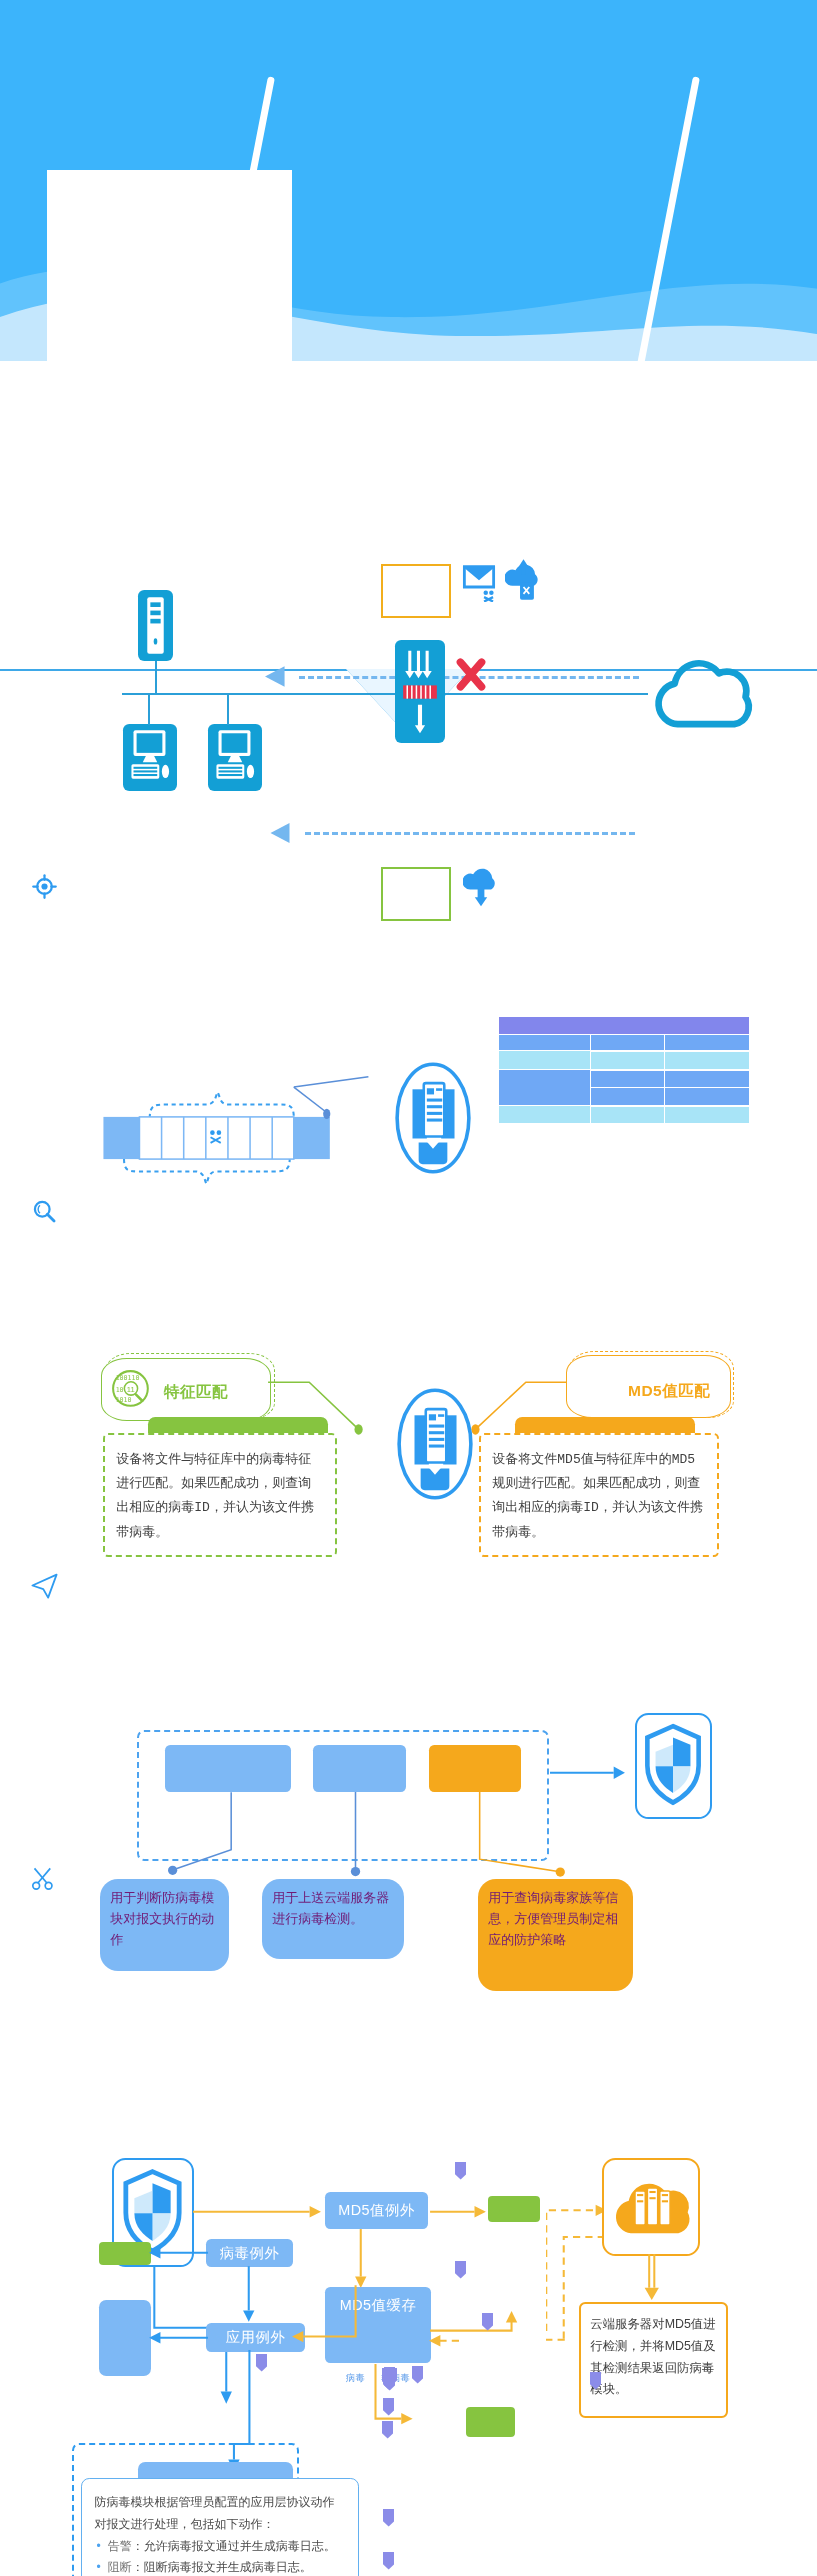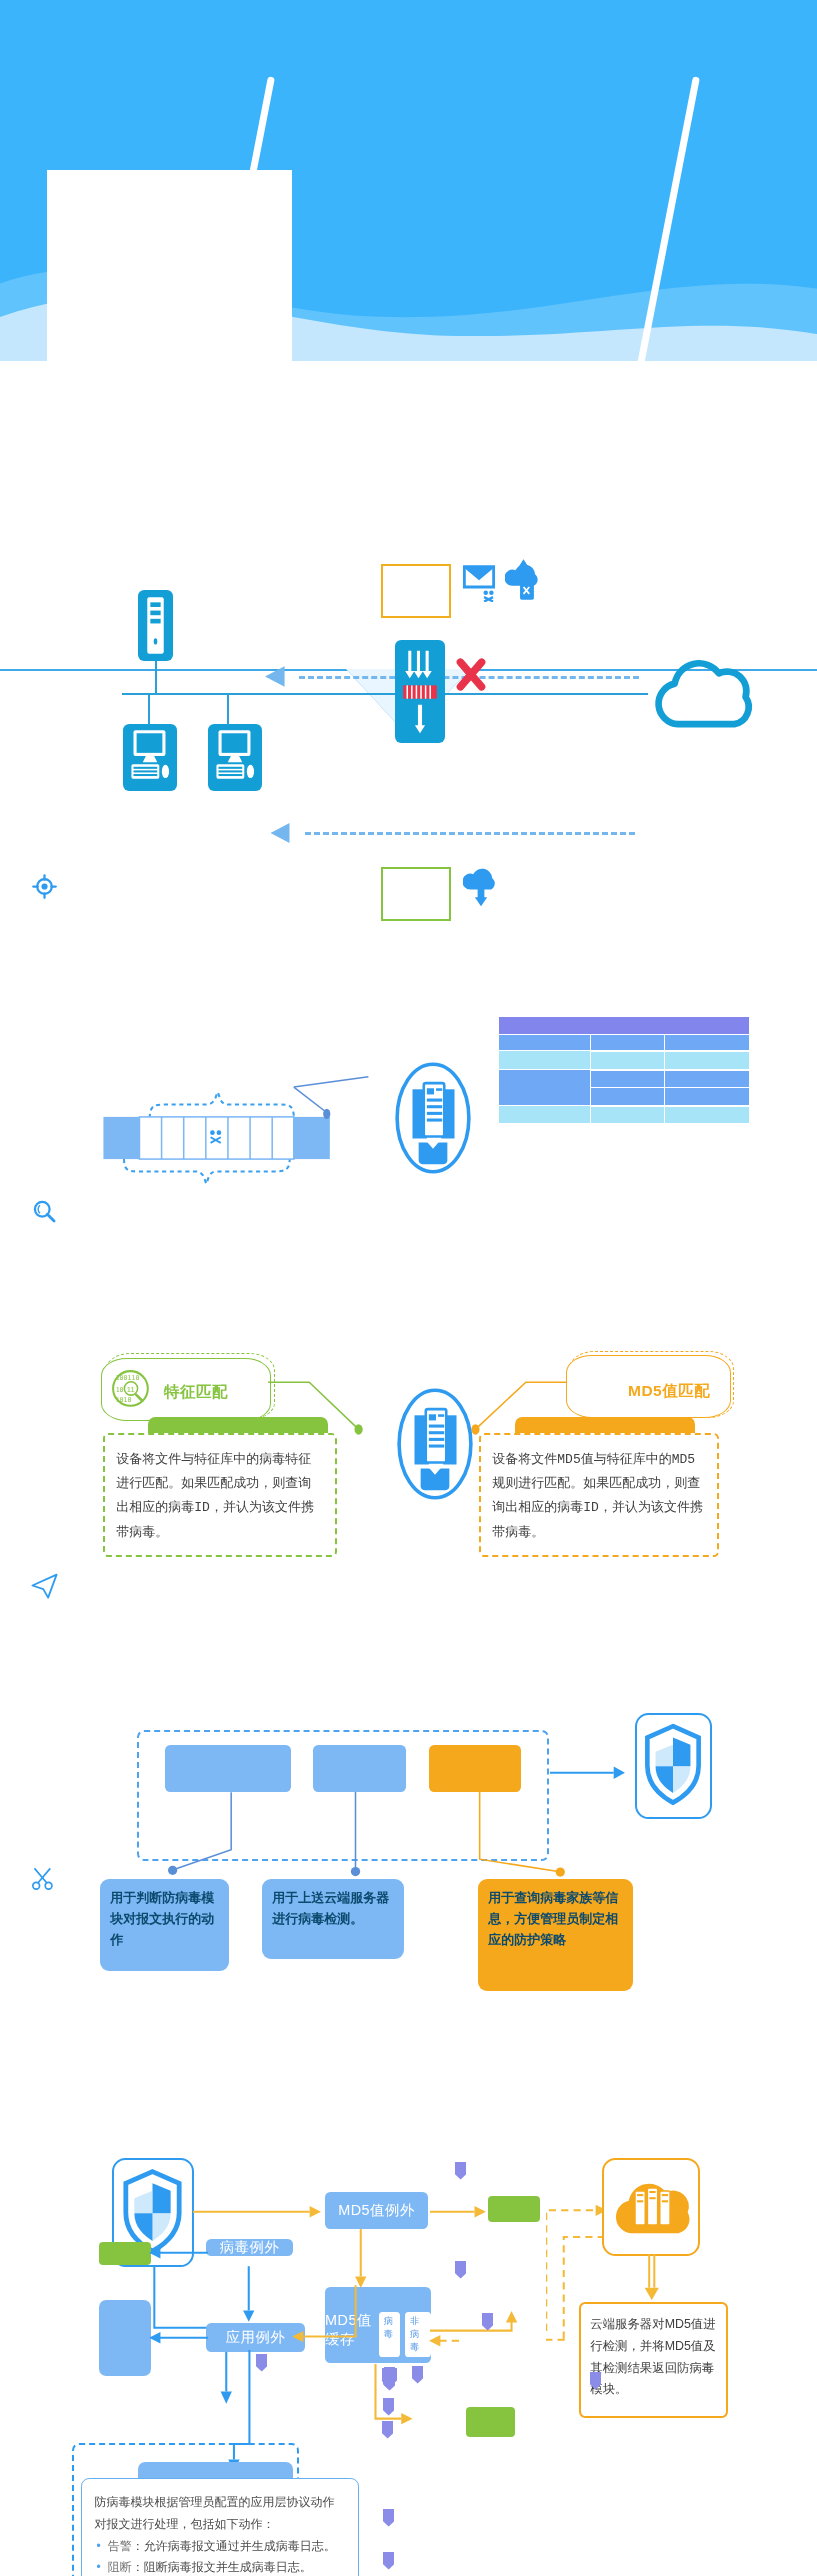--- a/index.html
+++ b/index.html
@@ -41,29 +41,29 @@
   
   .cyl { position:absolute; border-radius:26px/17.5px; border:1.5px solid; background:#fff; }
   .cyl.dashed { border-style:dashed; }
   .cyl-lbl { position:absolute; font-size:15.5px; font-weight:700; letter-spacing:0.5px; }
   .pill { position:absolute; border-radius:7.2px; }
   .notebox { position:absolute; border:2.1px dashed; border-radius:5.2px; padding:13.4px 11.3px 10.3px; background:#fff;font-family:Liberation Mono, monospace; }
   .notebox p { font-size:13px; line-height:1.85; color:#3f3f3f; }
 
   
   .chip { position:absolute; border-radius:5.2px; }
-  .callout { position:absolute; border-radius:9px; padding:9.3px 10.3px; color:#0c4a6e;
-             font-size:13px; line-height:1.6;font-weight:bold; }
+  .callout { position:absolute; border-radius:18px; padding:9.3px 10.3px; color:#701a75;
+             font-size:13px; line-height:1.6; }
   .dashframe { position:absolute; border:2.6px dashed #4da3ef; border-radius:7.2px; }
 
   
   .fbox { position:absolute; background:#7db8f5; color:#fff; border-radius:5.2px;
           display:flex; align-items:center; justify-content:center;
           font-size:14.4px; letter-spacing:0.5px; }
-  .fbox.tall { flex-direction:row; align-items:center; justify-content:flex-start; padding-top:9.3px; }
+  .fbox.tall { flex-direction:column; align-items:center; justify-content:flex-start; padding-top:9.3px;gap:44px; }
   .subchip { background:#fff; color:#5a9bea; font-size:9.3px; border-radius:3.6px;
              padding:3.1px 5.2px; display:inline-block; }
   .greenbox { position:absolute; background:#86c440; border-radius:4.1px; }
   .bluebig { position:absolute; background:#7db8f5; border-radius:7.2px; }
   .ycard { position:absolute; border:2.1px solid #f5a81c; border-radius:6.2px; background:#fff;
            padding:10.3px 9.3px; font-size:12.4px; line-height:1.75; color:#3f3f3f; }
   .marker { position:absolute; width:11.3px;height:17.5px; }
 
   
   .notecard { position:absolute; border:1.5px solid #63b0f0; border-radius:8.2px;
@@ -503,21 +503,21 @@
   <svg class="abs" style="left:149px;top:2265px;width:98px;height:149px" viewBox="0 0 190 290">
     <path d="M10 0 V122 H150 V246" fill="none" stroke="#2e9bf0" stroke-width="4"></path>
     <path d="M139 246 150 270 161 246z" fill="#2e9bf0"></path>
   </svg>
 
   <div class="dashframe" style="left:72px;top:2443px;width:227px;height:152px;border-color:#2e9bf0"></div>
 
   <div class="greenbox" style="left:99px;top:2241px;width:0;height:0"></div>
   <div class="greenbox" style="left:100px;top:2239px;width:0;height:0"></div>
 
-  <div class="fbox" style="left:206px;top:2239px;width:87px;height:17px">病毒例外</div>
+  <div class="fbox" style="left:206px;top:2239px;width:87px;height:28px">病毒例外</div>
   <div class="greenbox" style="left:99px;top:2242px;width:52px;height:23px"></div>
   <svg class="abs" style="left:148px;top:2245px;width:60px;height:15.5px" viewBox="0 0 116 30">
     <path d="M24 4 2 15 24 26z" fill="#2e9bf0"></path>
     <line x1="22" y1="15" x2="116" y2="15" stroke="#2e9bf0" stroke-width="4"></line>
   </svg>
 
   <svg class="abs" style="left:240px;top:2266px;width:17.5px;height:57px" viewBox="0 0 34 110">
     <line x1="17" y1="0" x2="17" y2="86" stroke="#2e9bf0" stroke-width="4"></line>
     <path d="M6 86 17 108 28 86z" fill="#2e9bf0"></path>
   </svg>

